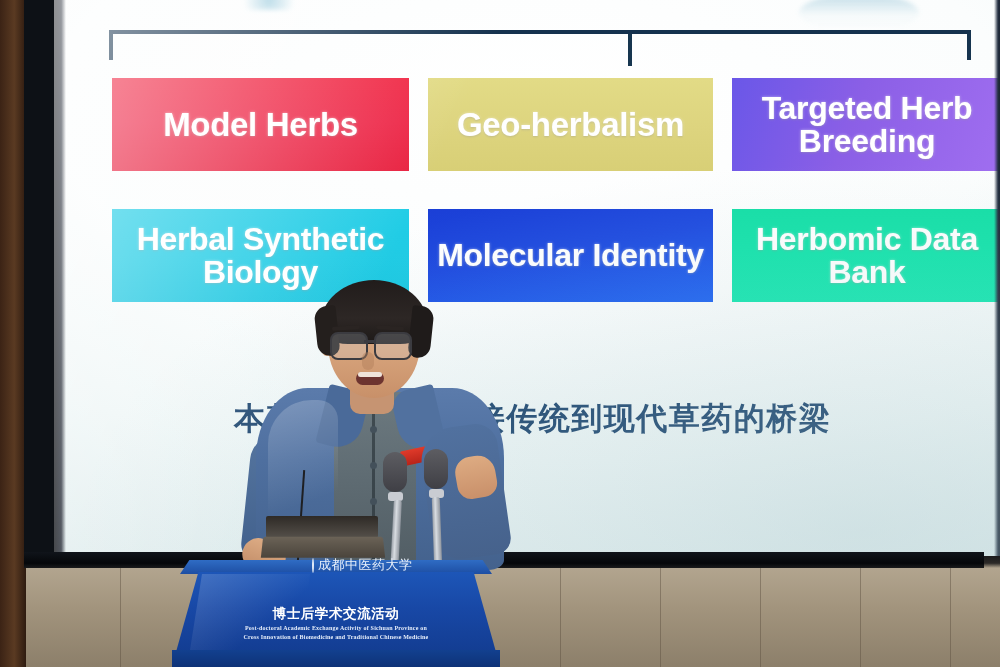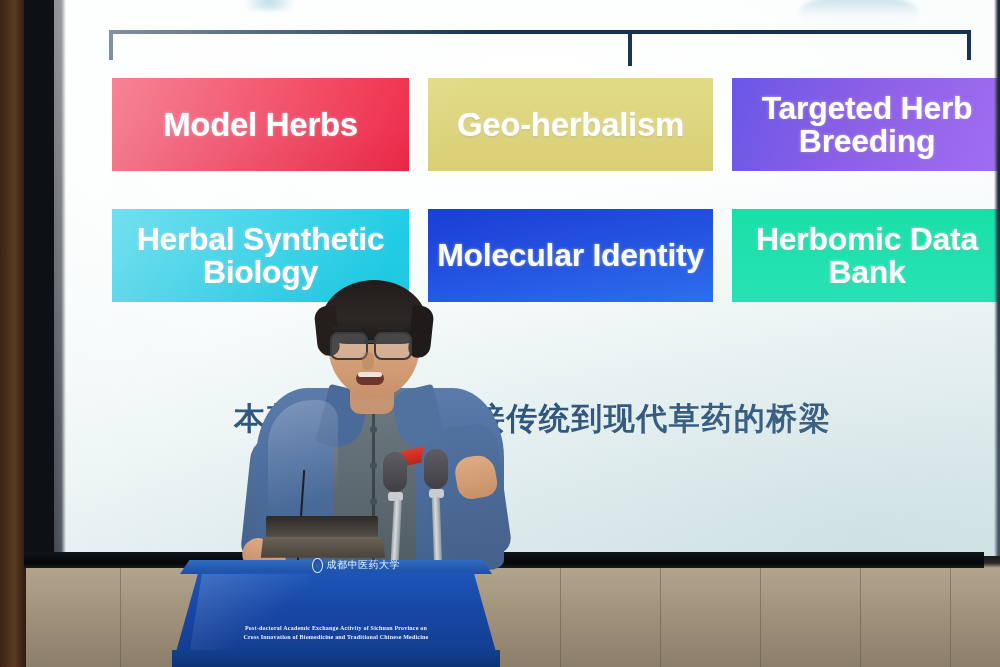--- a/index.html
+++ b/index.html
@@ -285,21 +285,21 @@
     position:absolute;left:136px;top:-4px;width:88px;height:18px;
     display:flex;align-items:center;gap:4px;
   }
   .lect-logo-mark{
     width:13px;height:13px;border-radius:50%;
     border:1.3px solid #dfe9f7;
     background:radial-gradient(circle,#2a63b8 0%,#1b4a96 100%);
   }
   .lect-logo-text{
     font-family:"DejaVu Sans",sans-serif;
-    font-size:10px;color:#e8f0fb;white-space:nowrap;letter-spacing:.5px;
+    font-size:13px;color:#e8f0fb;white-space:nowrap;letter-spacing:.5px;
     filter:blur(.3px);
   }
   .lect-cn1{
     position:absolute;left:0;top:26px;width:320px;text-align:center;
     font-family:"DejaVu Sans",sans-serif;font-size:13.5px;font-weight:bold;
     color:#ffffff;letter-spacing:.6px;filter:blur(.25px);
   }
   .lect-cn2{
     position:absolute;left:0;top:45px;width:320px;text-align:center;
     font-family:"DejaVu Sans",sans-serif;font-size:13.5px;font-weight:bold;
@@ -416,18 +416,19 @@
   <div class="lectern-laptop"></div>
 
   <div class="lectern">
     <div class="lect-top"></div>
     <div class="lect-body"></div>
     <div class="lect-body-hl"></div>
     <div class="lect-logo">
       <span class="lect-logo-mark"></span>
       <span class="lect-logo-text">成都中医药大学</span>
     </div>
+    <div class="lect-cn2">博士后学术交流活动</div>
     <div class="lect-en1">Post-doctoral Academic Exchange Activity of Sichuan Province on</div>
     <div class="lect-en2">Cross Innovation of Biomedicine and Traditional Chinese Medicine</div>
     <div class="lect-base"></div>
   </div>
 
 </div>
 
 </body></html>

